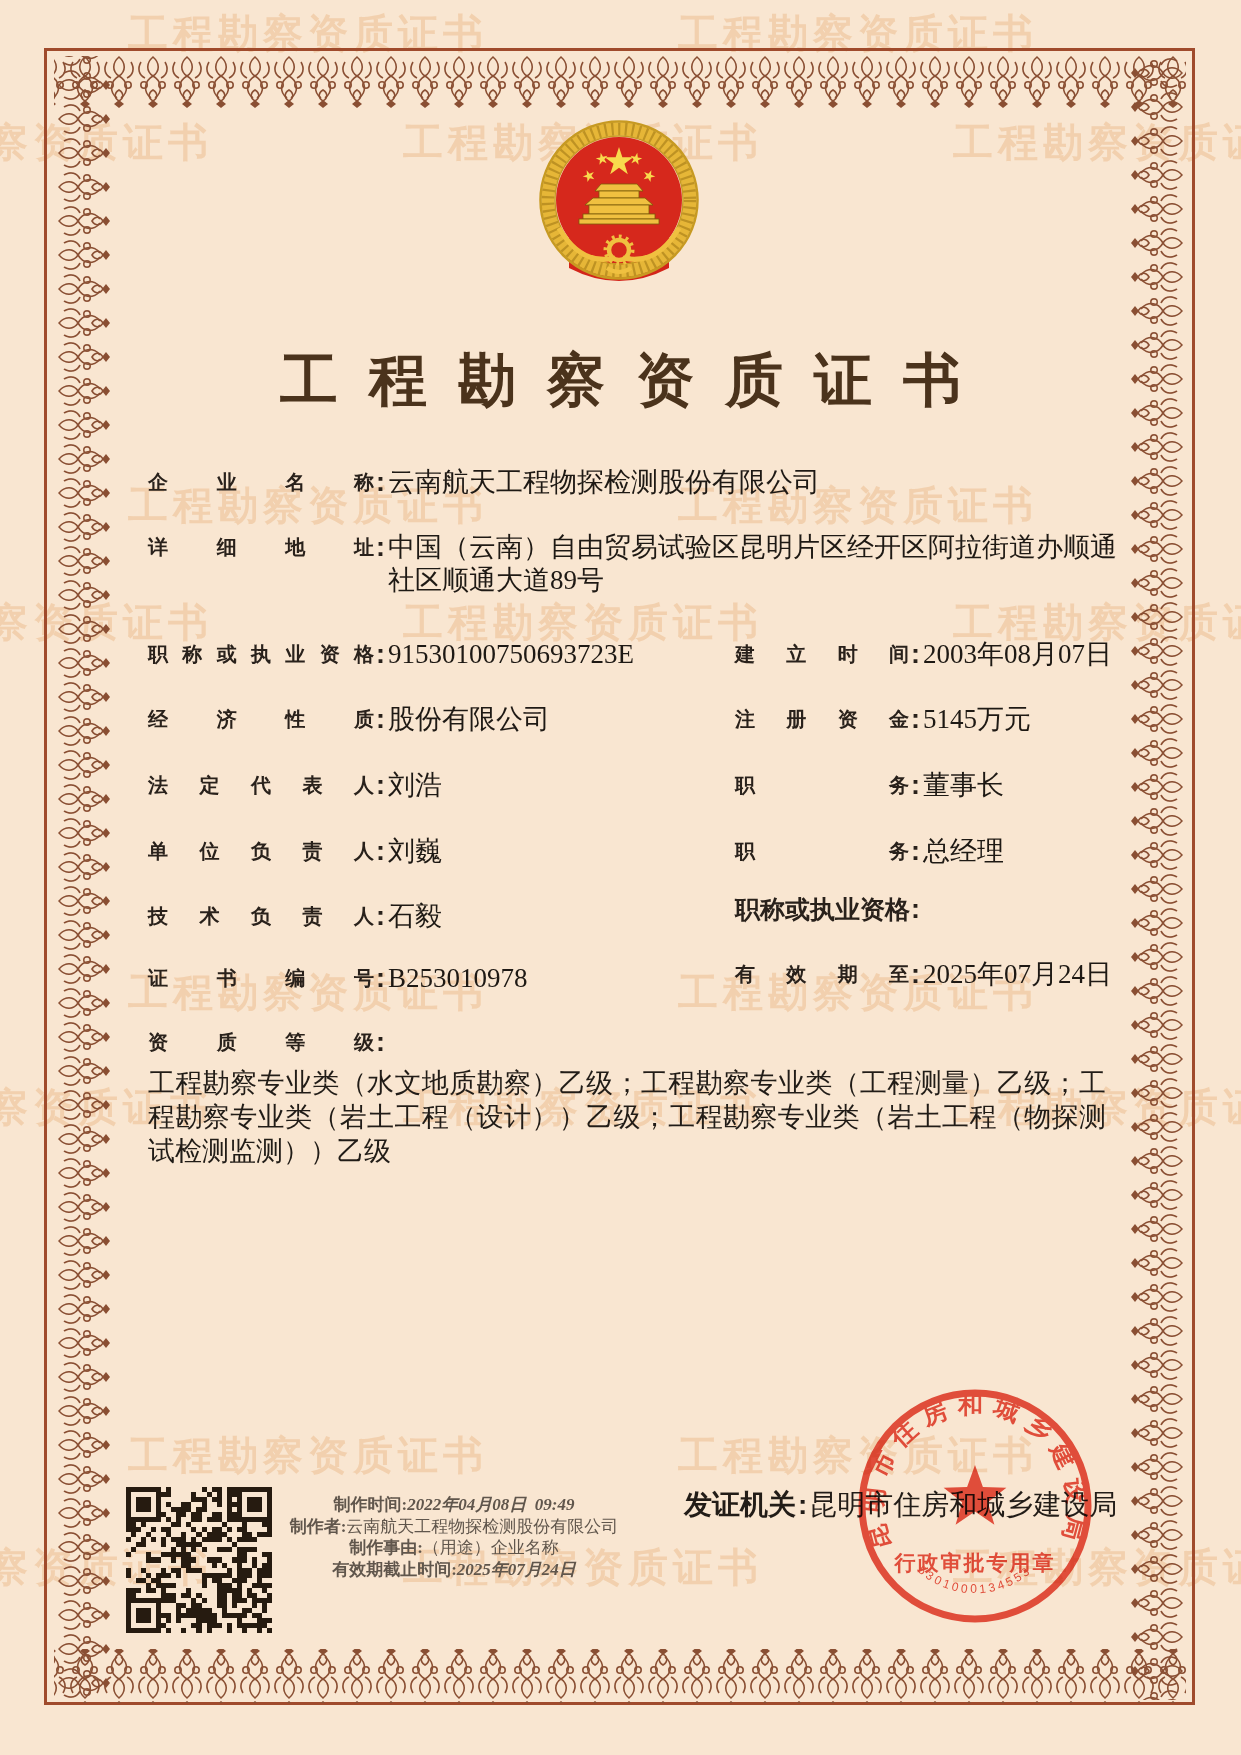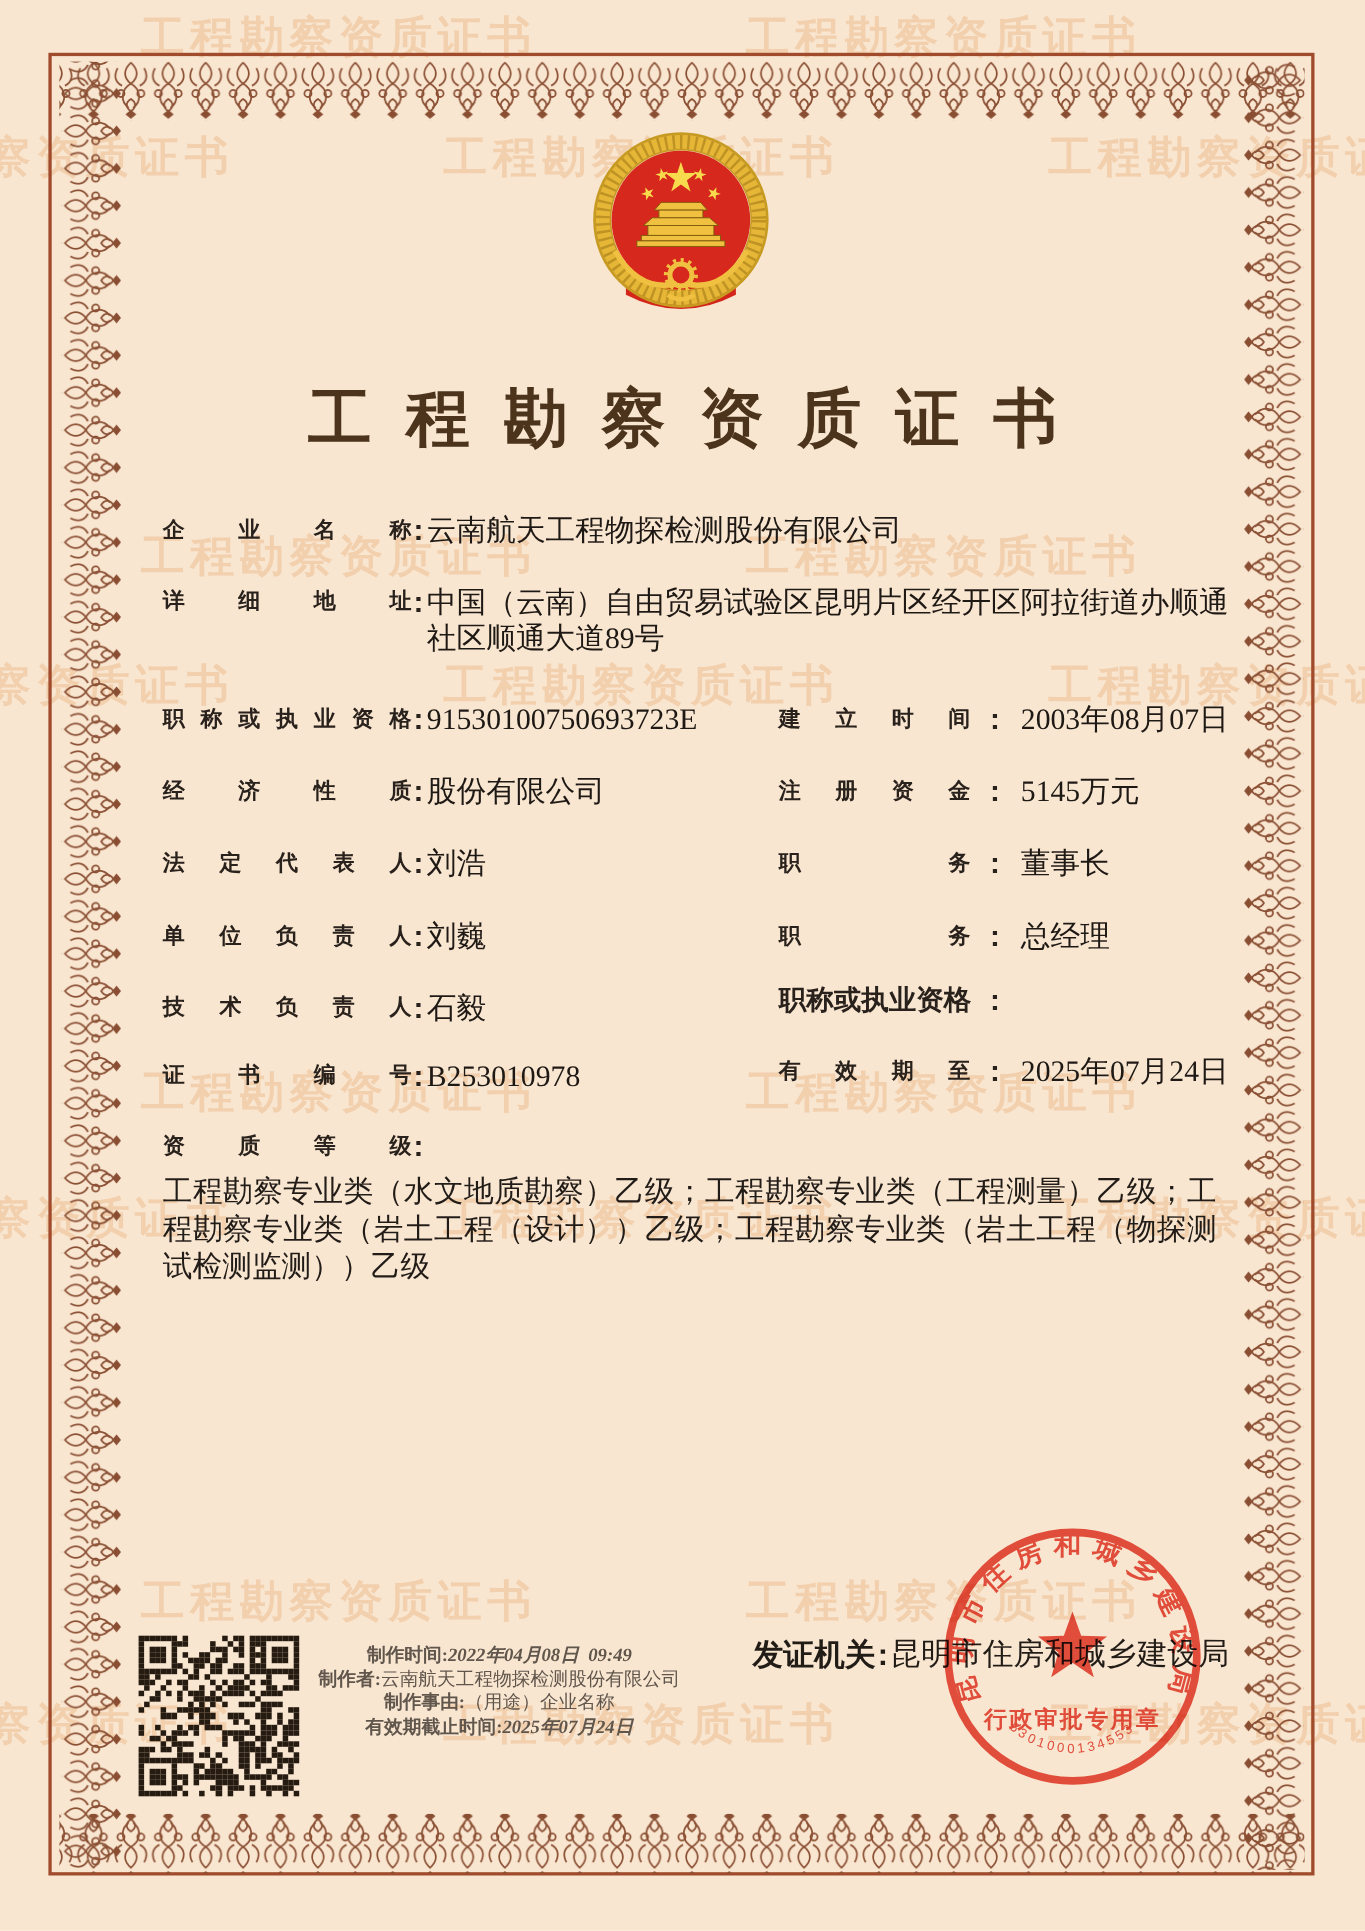--- a/index.html
+++ b/index.html
@@ -19,21 +19,21 @@
   
   .emblem{position:absolute;z-index:3;left:533px;top:116px;width:172px;height:190px;}
 
   
   .title{position:absolute;z-index:3;left:0;top:342px;width:1241px;text-align:center;
       font-size:58px;font-weight:700;color:#4b331c;letter-spacing:31px;text-indent:31px;}
 
   
   .frow{position:absolute;z-index:3;display:flex;align-items:flex-start;line-height:32px;}
   .frow.l{left:148px;}
-  .frow.r{left:708px;gap:16px;}
+  .frow.r{left:735px;}
   .flabel{display:inline-block;font-size:20px;font-weight:700;color:#29211b;
       text-align:justify;text-align-last:justify;}
   .l .flabel{width:226px;}
   .r .flabel{width:174px;}
   .flabel.tight{font-size:25px;letter-spacing:-1px;text-align-last:justify;}
   .colon{font-size:27px;font-weight:700;color:#29211b;padding:0 3px 0 2px;}
   .fvalue{font-family:"Liberation Serif","DejaVu Serif",serif;font-size:27px;
       color:#1e1914;line-height:33px;}
   .fvalue.addr{width:734px;}
   .fvalue.wrapnarrow{width:205px;}

